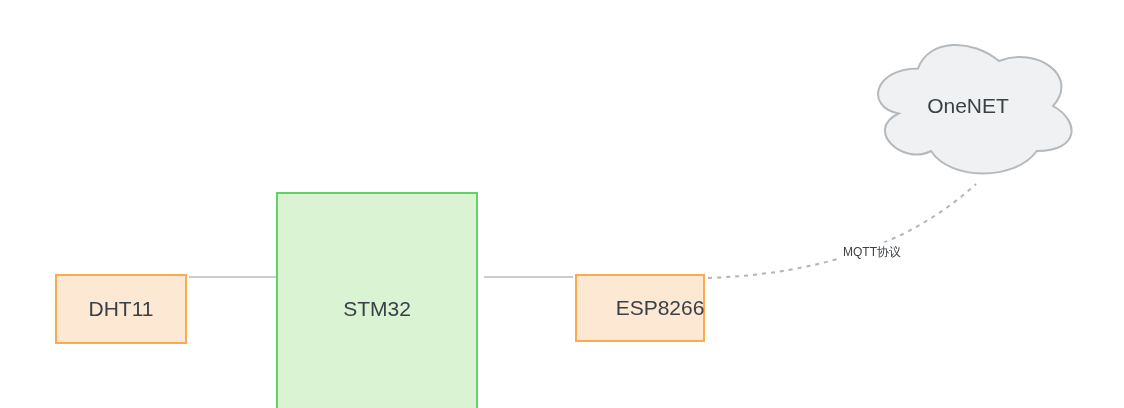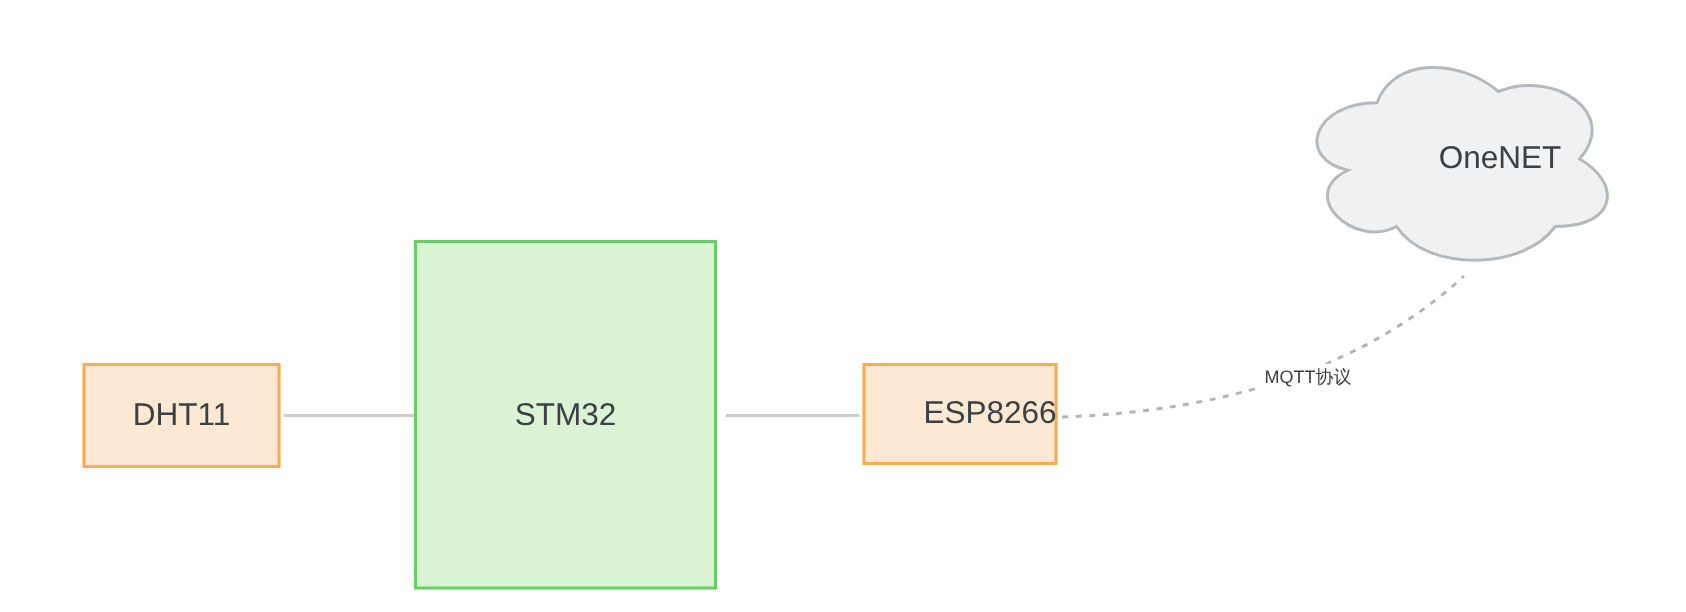--- a/index.html
+++ b/index.html
@@ -25,40 +25,41 @@
   .node {
     position: absolute;
     box-sizing: border-box;
     display: flex;
     align-items: center;
     justify-content: center;
     border: 2px solid;
     font-size: 21px;
     color: var(--text-color, #3b4045);
     white-space: nowrap;
+    margin-top: 32px;
   }
   .node-orange {
     background: var(--orange-fill, #fce8d3);
     border-color: var(--orange-stroke, #fbaa4e);
   }
   .node-green {
     background: var(--green-fill, #daf3d3);
     border-color: var(--green-stroke, #65d065);
   }
   .node-dht11   { left: 55px;  top: 242px; width: 132px; height: 70px; }
   .node-stm32   { left: 276px; top: 160px; width: 202px; height: 233px; }
   .node-esp8266 { left: 575px; top: 242px; width: 130px; height: 68px; padding-left: 40px; }
   .cloud-shape-path {
     fill: var(--cloud-fill, #f0f1f2);
     stroke: var(--cloud-stroke, #b4b9bd);
     stroke-width: 2;
   }
   .cloud-label {
     position: absolute;
-    left: 892px;
+    left: 860px;
     top: 31px;
     width: 216px;
     height: 150px;
     display: flex;
     align-items: center;
     justify-content: center;
     font-size: 21px;
     color: var(--text-color, #3b4045);
   }
   .solid-edge {

